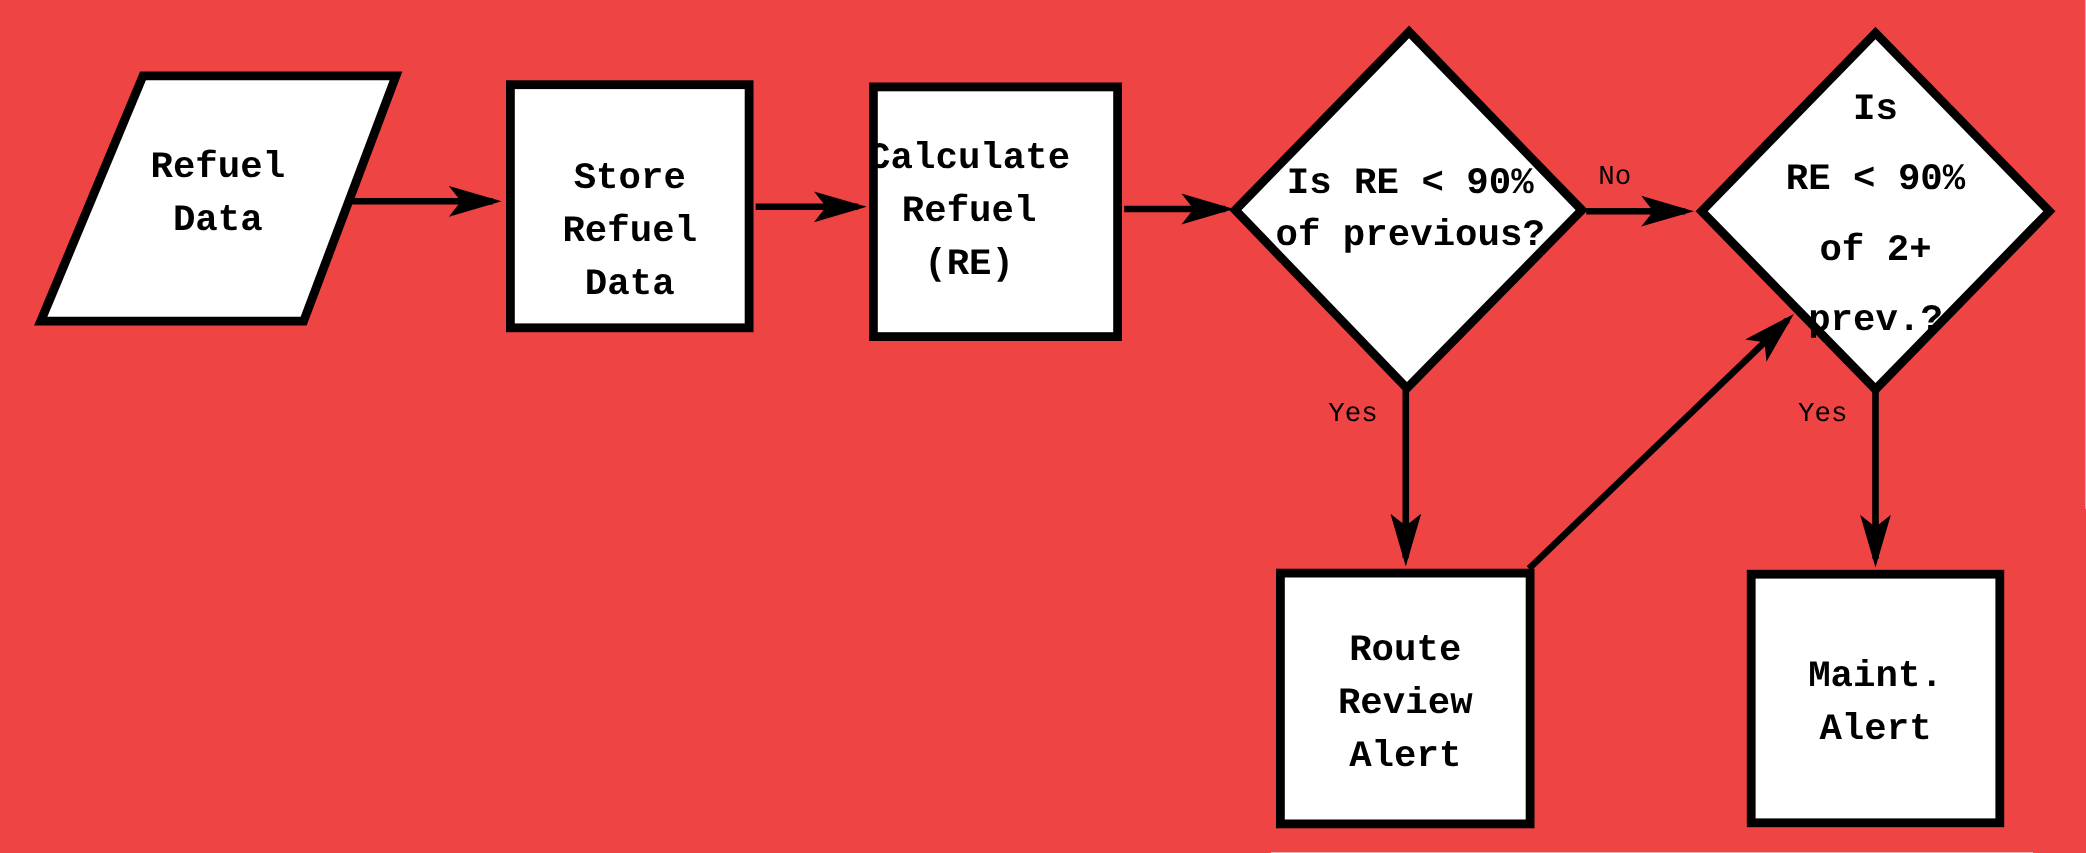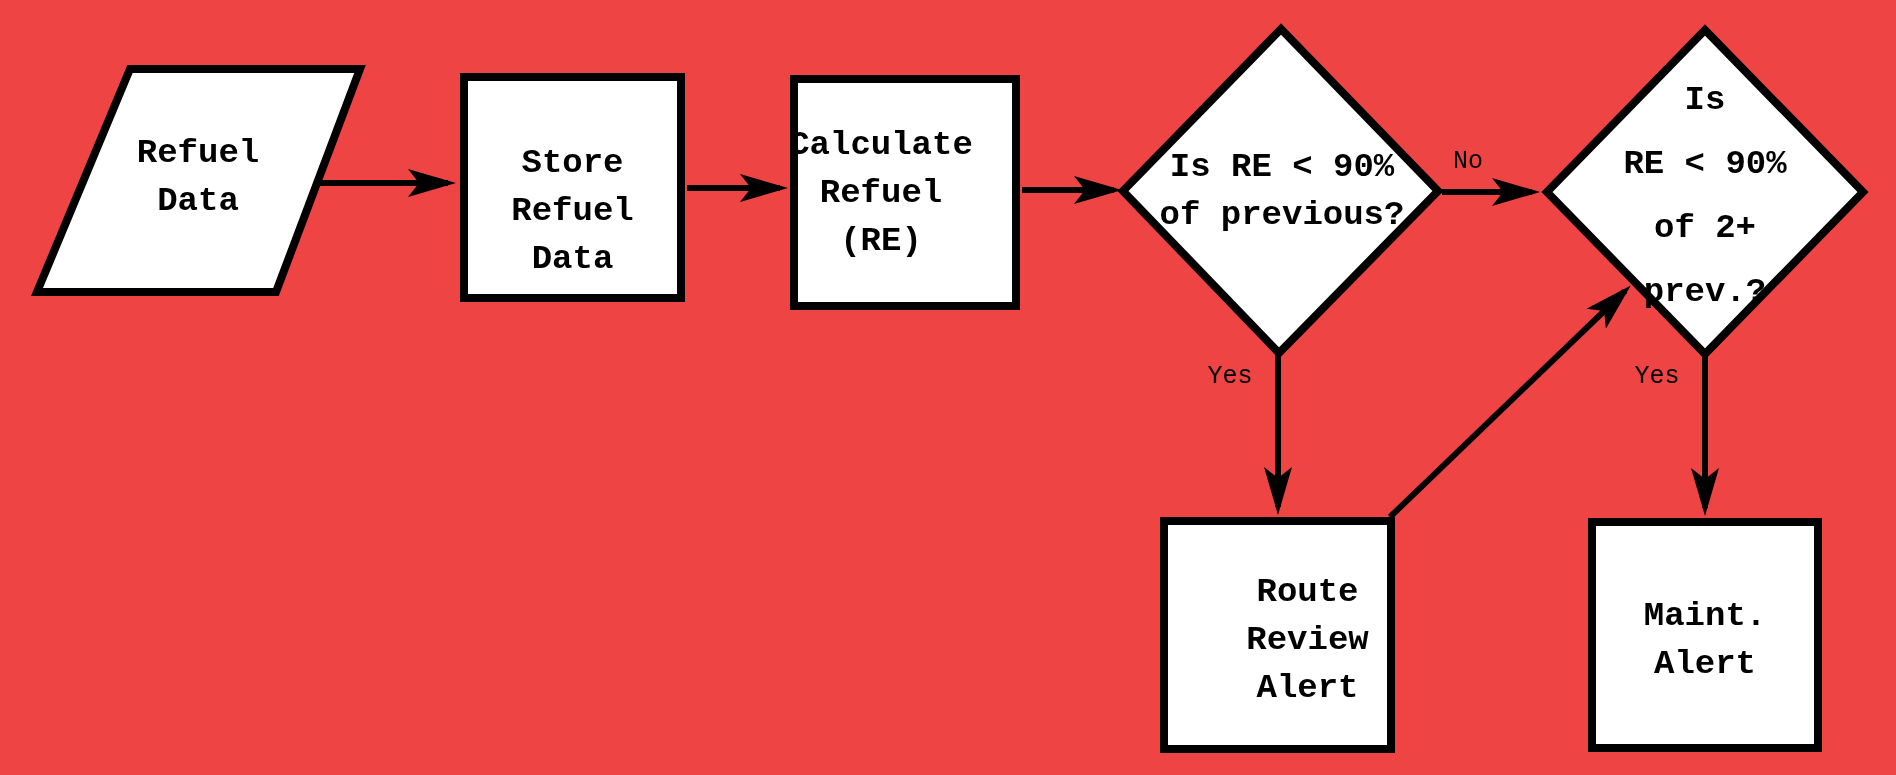--- a/index.html
+++ b/index.html
@@ -113,21 +113,21 @@
     <span>of previous?</span>
   </div>
 
   <div class="node-label" style="left:1545px; top:96px; width:320px; height:200px;gap:16px;">
     <span>Is</span>
     <span>RE &lt; 90%</span>
     <span>of 2+</span>
     <span>prev.?</span>
   </div>
 
-  <div class="node-label" style="left:1160px; top:522px; width:235px; height:236px;margin-left:30px;">
+  <div class="node-label" style="left:1160px; top:522px; width:235px; height:236px;">
     <span>Route</span>
     <span>Review</span>
     <span>Alert</span>
   </div>
 
   <div class="node-label" style="left:1588px; top:523px; width:234px; height:234px;">
     <span>Maint.</span>
     <span>Alert</span>
   </div>
 

